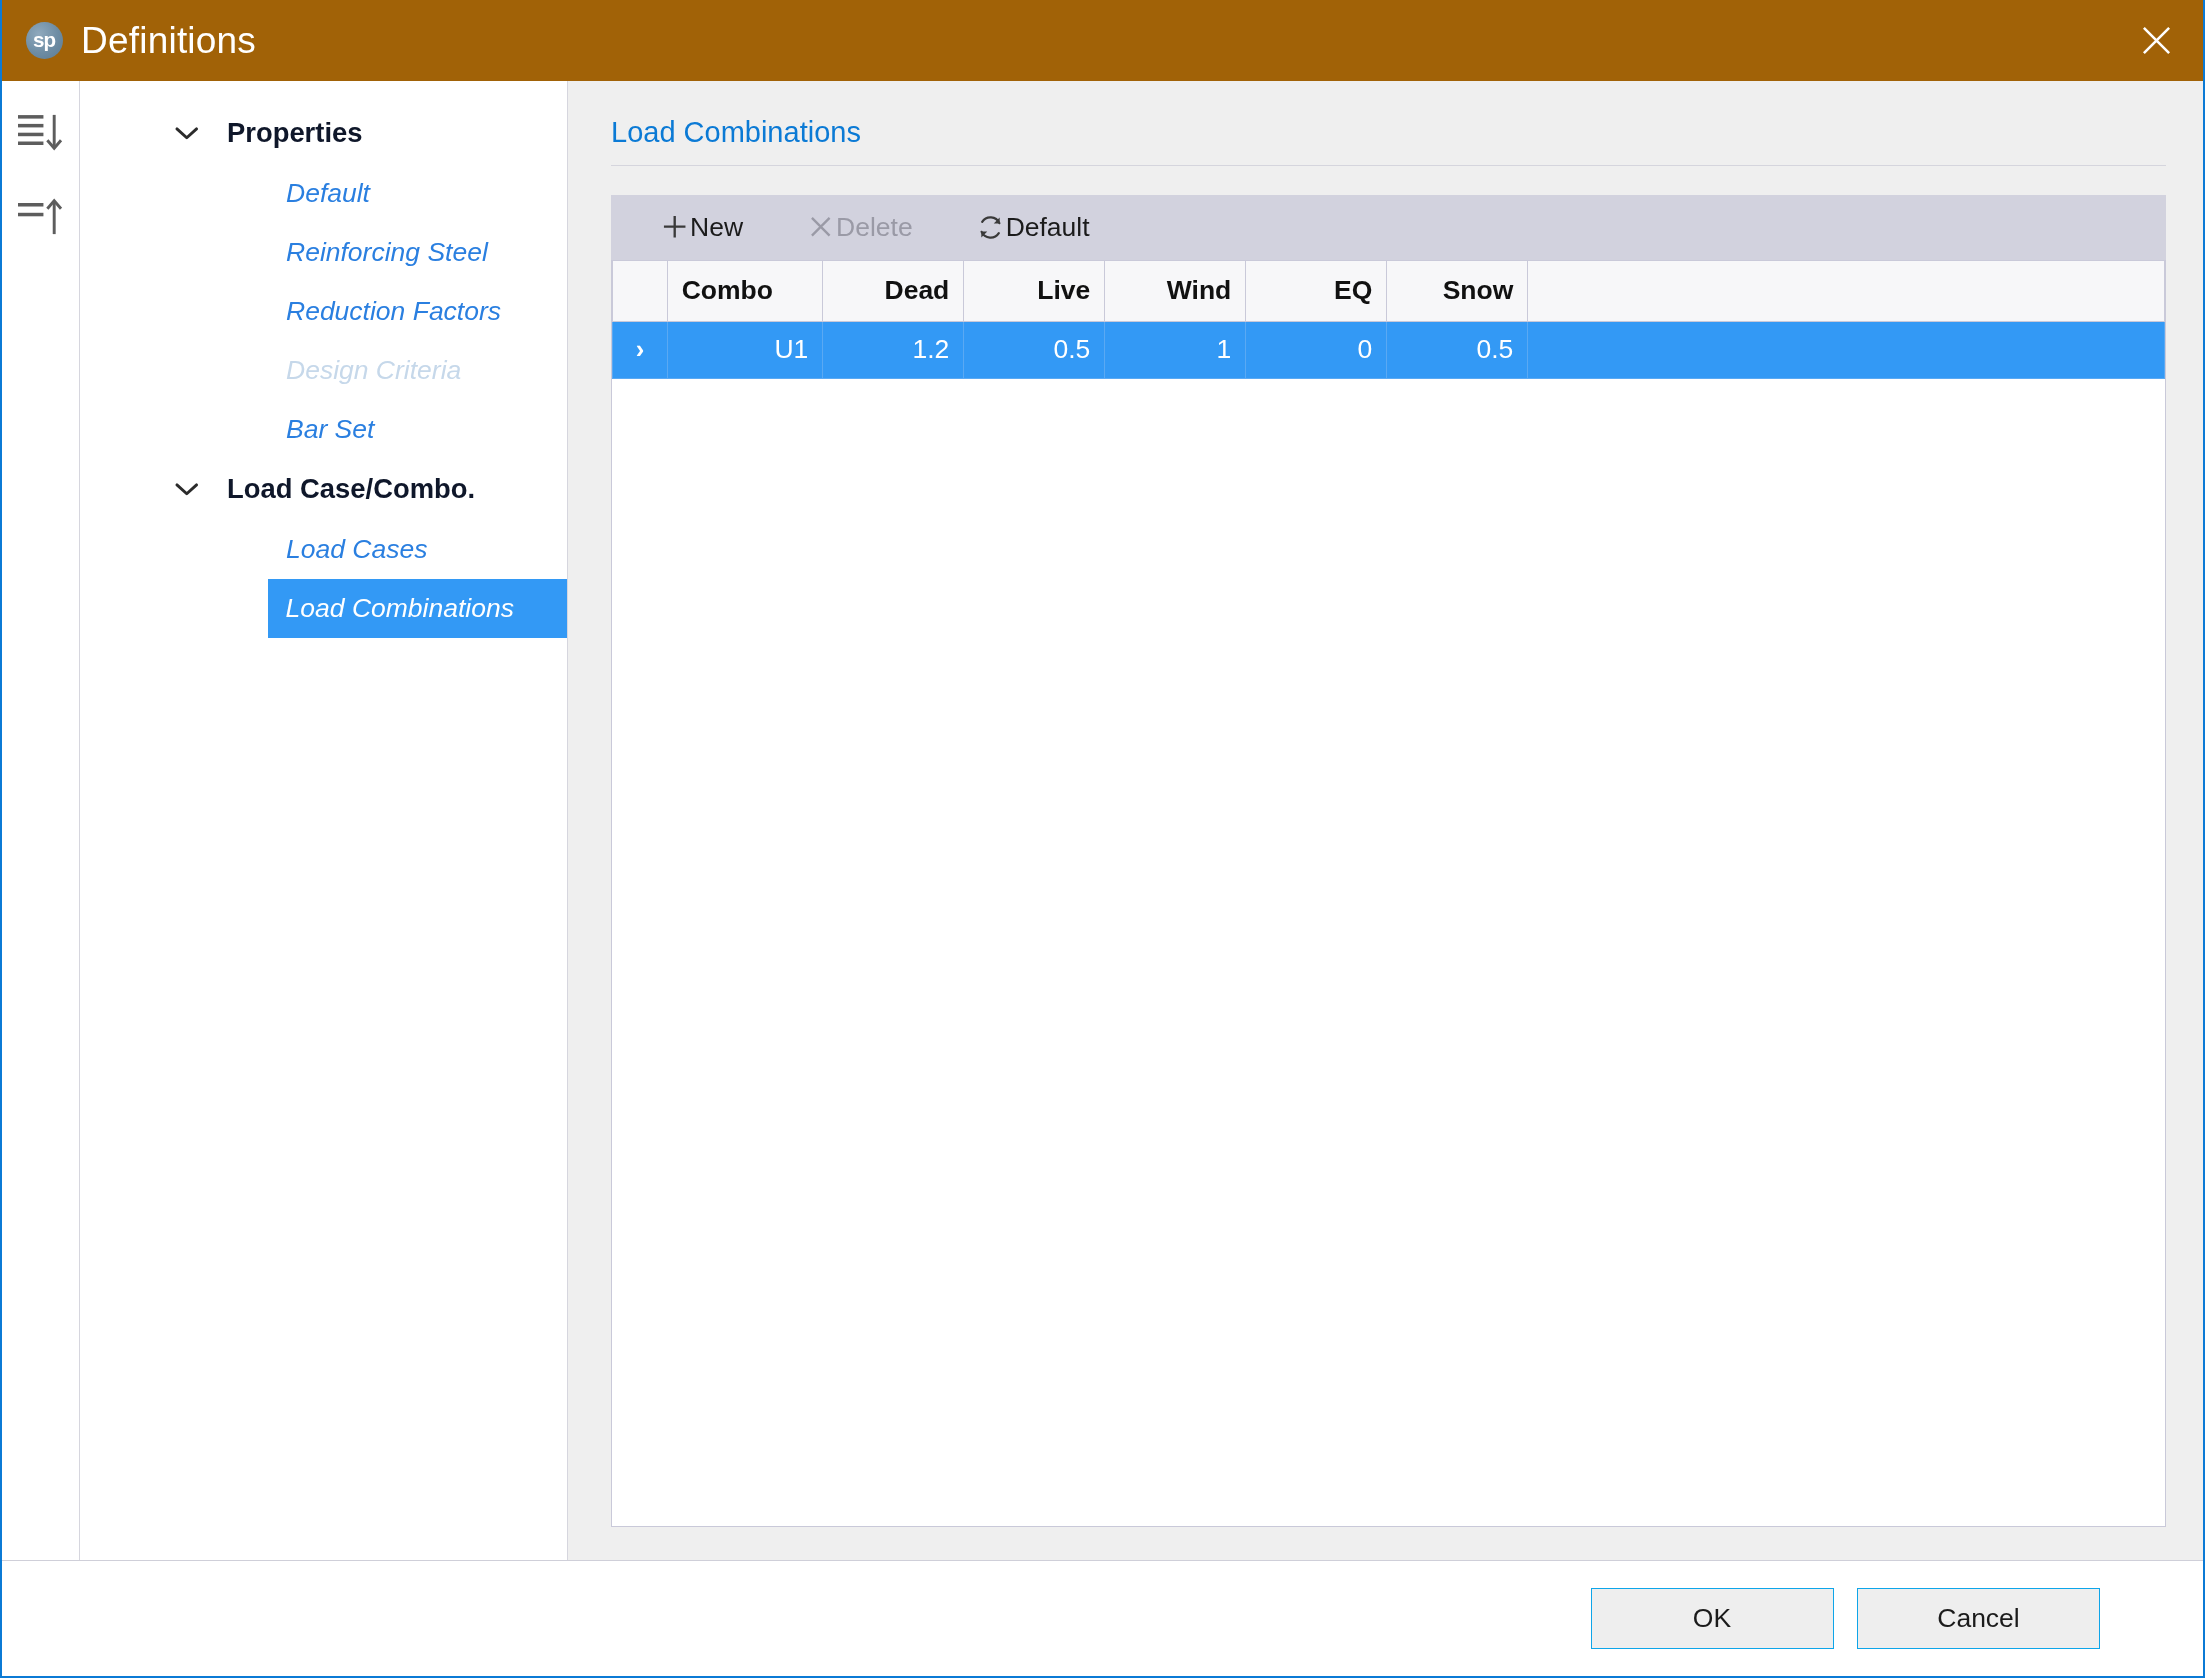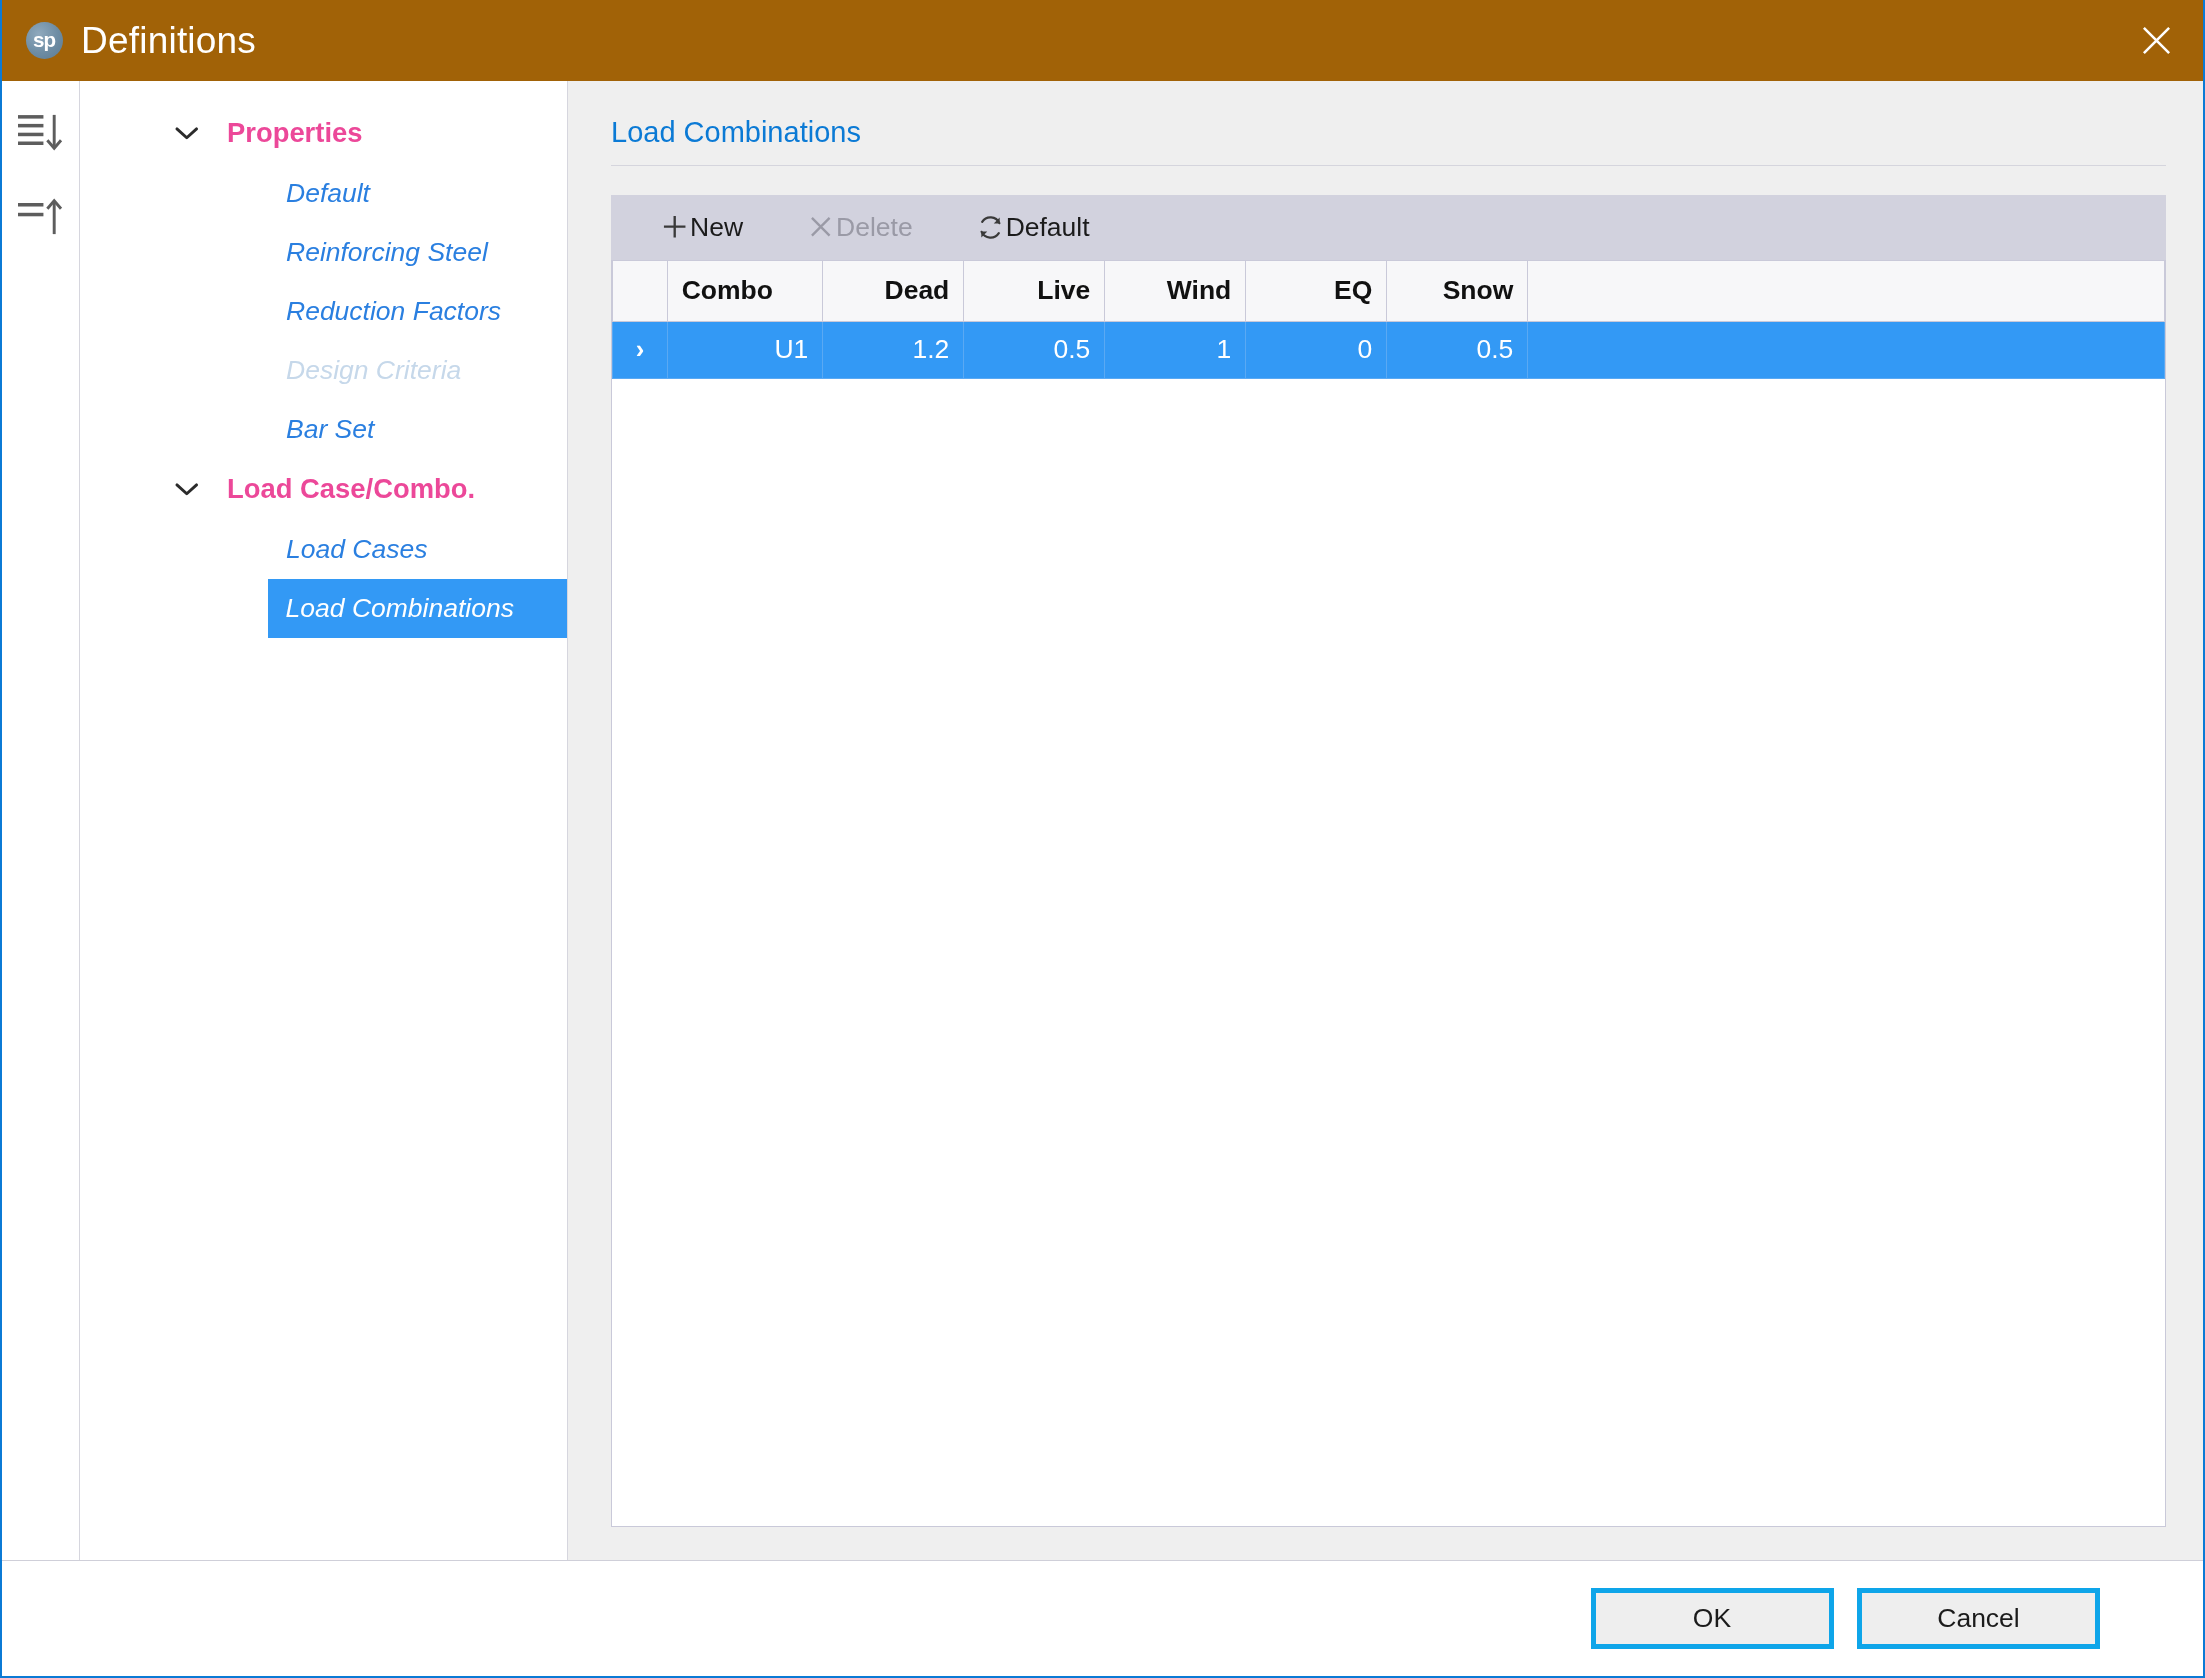--- a/index.html
+++ b/index.html
@@ -105,21 +105,21 @@
   }
   .chev {
     position: absolute;
     left: 94px;
     width: 25.5px; height: 25.5px;
     display: flex; align-items: center; justify-content: center;
   }
   .tree-group-head .label {
     font-size: 27.4px;
     font-weight: bold;
-    color: #ec4899;
+    color: #0f172a;
     margin-left: 57px;
   }
   .tree-item {
     height: 59px;
     display: flex;
     align-items: center;
     padding-left: 206px;
     font-size: 26.5px;
     font-style: italic;
     color: #2a7fe0;
@@ -230,21 +230,21 @@
     display: flex;
     align-items: center;
     justify-content: flex-end;
     padding-right: 103px;
     gap: 23.5px;
   }
   .dlg-btn {
     width: 243px;
     height: 61px;
     background: #eeeeee;
-    border: 5px solid #0ea5e9;
+    border: 1px solid #0ea5e9;
     font-size: 26.5px;
     color: #1b1b1b;
     font-family: "Liberation Sans", sans-serif;
     cursor: pointer;
   }
 </style>
 </head>
 <body>
 
 <div class="window">

